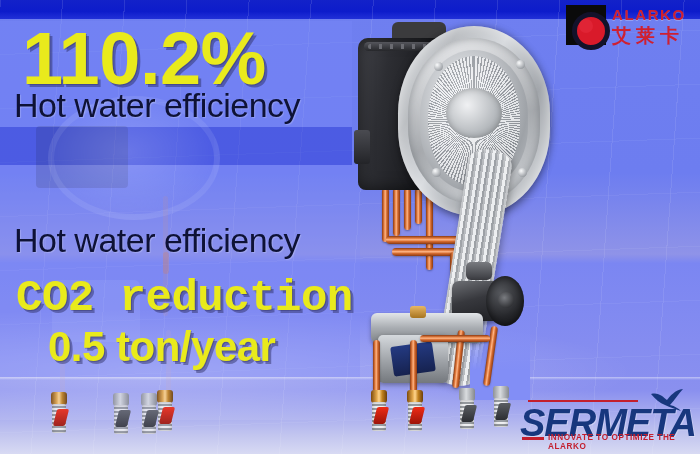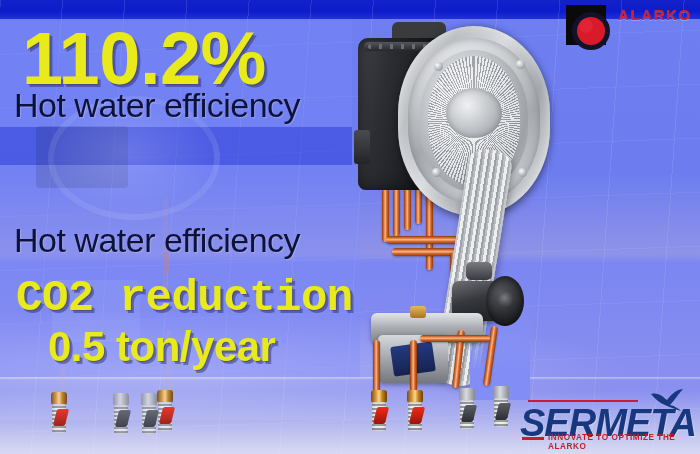--- a/index.html
+++ b/index.html
@@ -128,21 +128,21 @@
     background:linear-gradient(180deg,#ee2b16,#9d1408);transform:skewX(-14deg);border-radius:2px;}
   .fit .grayh{position:absolute;left:5px;top:17px;width:12px;height:17px;
     background:linear-gradient(180deg,#5a5d62,#2c2e32);transform:skewX(-14deg);border-radius:2px;}
 
   
   #alarko{position:absolute;left:566px;top:4px;width:128px;height:42px;}
   #alarko .sq{position:absolute;left:0;top:1px;width:40px;height:40px;background:#0a0a0a;}
   #alarko .ring{position:absolute;left:6px;top:7px;width:28px;height:28px;border-radius:50%;
     border:5px solid #12122a;background:#d91a2a;}
   #alarko .dot{position:absolute;left:13px;top:14px;width:14px;height:14px;border-radius:50%;background:#e02435;}
-  #alarko .word{position:absolute;left:52px;top:2px;font-size:15px;font-weight:700;color:#cf2030;
+  #alarko .word{position:absolute;left:46px;top:2px;font-size:15px;font-weight:700;color:#cf2030;
     letter-spacing:1.6px;font-family:"Liberation Sans",sans-serif;
     text-shadow:0 1px 0 rgba(255,255,255,.25);}
   #alarko .cn{position:absolute;left:46px;top:19px;font-size:19px;font-weight:700;color:#cf2030;
     letter-spacing:5px;font-family:"DejaVu Sans",sans-serif;}
 
   
   #sermeta{position:absolute;left:520px;top:388px;width:176px;height:62px;}
   #sermeta .topline{position:absolute;left:8px;top:12px;width:110px;height:2px;background:#c31f2e;}
   #sermeta .bird{position:absolute;left:130px;top:0px;width:34px;height:24px;}
   #sermeta .word{position:absolute;left:0px;top:16px;font-size:38px;line-height:38px;font-weight:700;
@@ -275,20 +275,21 @@
 
   <div class="txt big" id="co2">CO2 reduction</div>
   <div class="txt big" id="ton">0.5 ton/year</div>
 
   <div id="alarko">
     <div class="sq">
       <div class="ring"></div>
         <div class="dot"></div>
     </div>
     <div class="word">ALARKO</div>
+    <div class="cn">艾莱卡</div>
   </div>
 
   <div id="sermeta">
     <div class="topline"></div>
     <svg class="bird" viewBox="0 0 34 24">
       <path d="M1 6 C9 4 13 9 17 12 C20 8 25 2 33 1 C28 6 25 12 20 17 C25 18 29 21 31 23 C25 21 19 19 15 17 C10 15 5 11 1 6 Z" fill="#17377e"></path>
     </svg>
     <div class="word">SERMETA</div>
     <div class="botdash"></div>
     <div class="tag">INNOVATE TO OPTIMIZE THE ALARKO</div>

